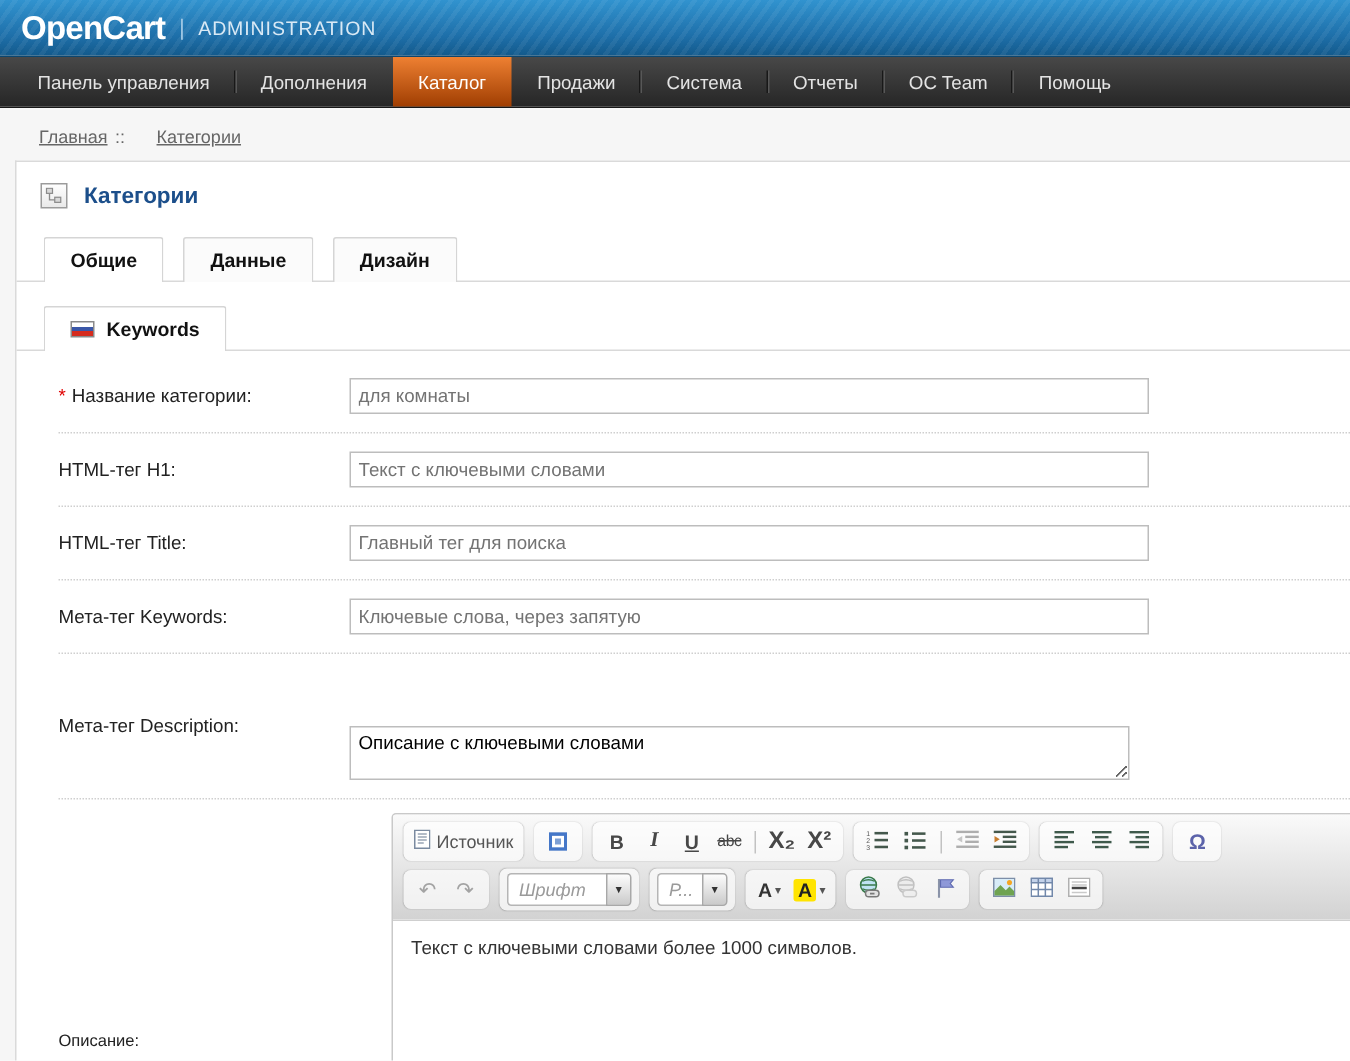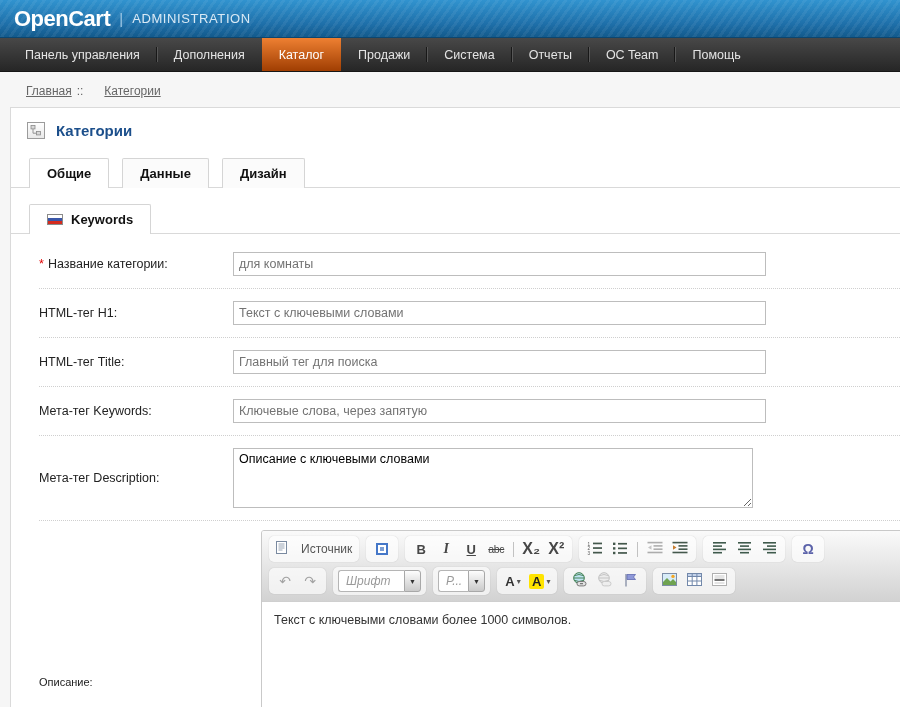--- a/index.html
+++ b/index.html
@@ -49,38 +49,38 @@
   .flag{ width:16px; height:11px; border:1px solid #8a8a8a; margin-right:8px; display:inline-block;
     background:linear-gradient(#fff 0 33%, #3a57a8 33% 66%, #d52b1e 66% 100%); }
 
   
   .form-area{ padding-top:6px; }
   .form-row{ display:flex; align-items:center; padding:12px 0; }
   .label-col{ width:222px; padding-left:28px; font-size:12.5px; color:#222; flex:0 0 auto; }
   .required{ color:#e00000; margin-right:4px; }
   .text-input{ width:533px; height:24px; border:1px solid #bdbdbd; padding:0 5px;
     font-size:12.5px; color:#737373; font-family:inherit; background:#fff; }
-  .meta-textarea{ width:520px; height:60px; border:1px solid #bdbdbd; padding:3px 5px;
-    font-size:12.5px; color:#000; font-family:inherit; resize:both; }
+  .meta-textarea{ width:520px; height:36px; border:1px solid #bdbdbd; padding:3px 5px;
+    font-size:12.5px; color:#000; font-family:inherit; resize:both;margin-top:36px; }
   .sep{ border:none; border-top:1px dotted #cfcfcf; margin-left:28px; }
 
   
   .editor-row{ position:relative; margin-top:9px; height:200px; }
   .editor-label{ position:absolute; left:28px; top:146px; font-size:11px; color:#222; }
   .editor{ margin-left:250px; width:662px; border:1px solid #c9c9c9; border-radius:3px;
     background:#fff; overflow:hidden; }
   .toolbar{ background:linear-gradient(#fafafa,#d2d2d2); padding:5px 7px 6px; }
   .toolbar-row{ display:flex; align-items:center; gap:7px; }
   .toolbar-row + .toolbar-row{ margin-top:5px; }
   .tb-group{ background:rgba(255,255,255,.65); border-radius:5px; padding:3px 5px;
     display:flex; align-items:center; gap:3px; box-shadow:0 0 1px rgba(0,0,0,.25); }
   .tb-btn{ min-width:22px; height:20px; display:flex; align-items:center; justify-content:center;
     cursor:pointer; border-radius:3px; font-size:12.5px; color:#474747; padding:0 2px; }
   .sep-v{ width:1px; height:15px; background:#c2c2c2; margin:0 3px; }
-  .src-label{ font-size:12px; color:#555; margin-left:14px; }
+  .src-label{ font-size:12px; color:#555; margin-left:4px; }
   .b{ font-weight:bold; font-size:13px; }
   .i{ font-style:italic; font-family:"Liberation Serif",serif; font-size:14px; font-weight:bold; }
   .u{ text-decoration:underline; font-weight:bold; font-size:13px; }
   .strike{ text-decoration:line-through; font-size:10.5px; letter-spacing:-.3px; }
   .subsup{ font-weight:bold; font-size:16px; }
   .omega{ color:#5c63aa; font-weight:bold; font-size:14px; }
   .arrow-btn{ color:#a3a3a3; font-size:14px; }
   .maximize{ width:12px; height:12px; border:2px solid #4577c8; background:#7d9fd4;
     box-shadow:inset 0 0 0 2px #fff; }
   .combo{ display:flex; align-items:center; }

